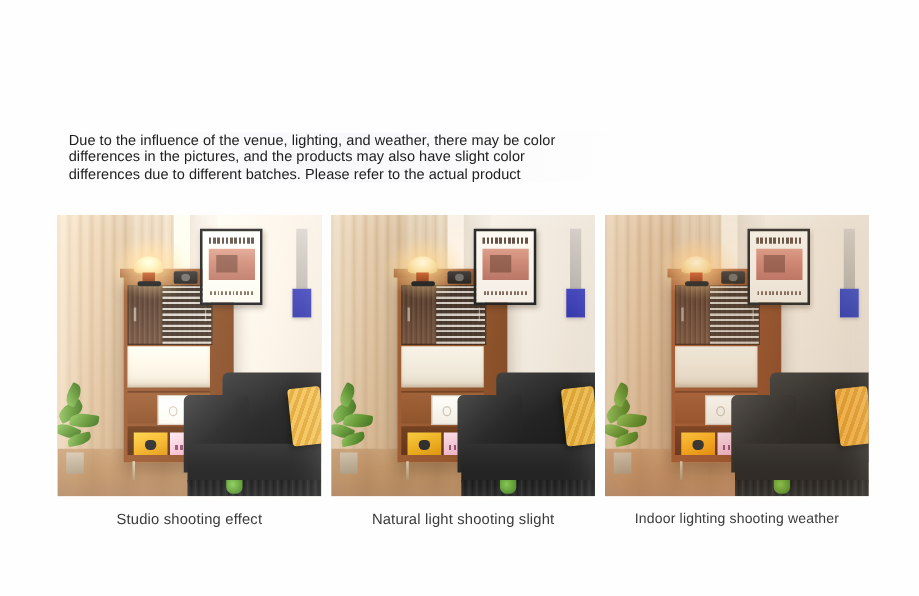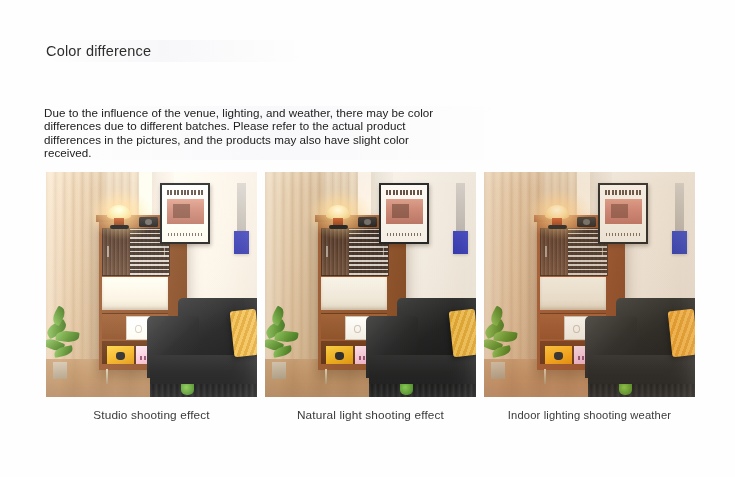--- a/index.html
+++ b/index.html
@@ -41,21 +41,21 @@
     position: absolute;
     left: 44px;
     top: 106px;
     width: 462px;
     font-size: 11.6px;
     line-height: 13.4px;
     color: #202020;
     letter-spacing: 0.05px;
     background: linear-gradient(90deg, rgba(252,252,253,0) 0%, rgba(247,247,250,0.8) 50%, rgba(252,252,253,0) 100%);
   }
-  .body-line { display: block; white-space: pre; }
+  .body-line { display: block; white-space: pre; margin-left: 11px; }
 
   
   .gallery {
     position: absolute;
     left: 46px;
     top: 172px;
     width: 649px;
     height: 225px;
     display: flex;
     gap: 8px;
@@ -473,28 +473,26 @@
     white-space: nowrap;
   }
   .caption.c3 { font-size: 11.2px; }
 </style>
 </head>
 <body>
 
 <div class="page">
 
   <div class="heading">
-    <span class="heading-line">Color difference</span>
   </div>
 
   <div class="body-text">
     <span class="body-line">Due to the influence of the venue, lighting, and weather, there may be color</span>
+    <span class="body-line">differences in the pictures, and the products may also have slight color</span>
     <span class="body-line">differences due to different batches. Please refer to the actual product</span>
-    <span class="body-line">differences in the pictures, and the products may also have slight color</span>
-    <span class="body-line">received.</span>
   </div>
 
   <div class="gallery">
 
     <div class="photo-cell cell-studio">
       <div class="scene">
         <div class="wall"></div>
         <div class="wall-right"></div>
         <div class="corner-shadow"></div>
         <div class="curtain"></div>
@@ -693,17 +691,17 @@
         <div class="cup"></div>
       </div>
       <div class="grade"></div>
       <div class="soft"></div>
     </div>
 
   </div>
 
   <div class="captions">
     <div class="caption c1">Studio shooting effect</div>
-    <div class="caption c2">Natural light shooting effect</div>
+    <div class="caption c2">Natural light shooting slight</div>
     <div class="caption c3">Indoor lighting shooting weather</div>
   </div>
 
 </div>
 
 </body></html>

